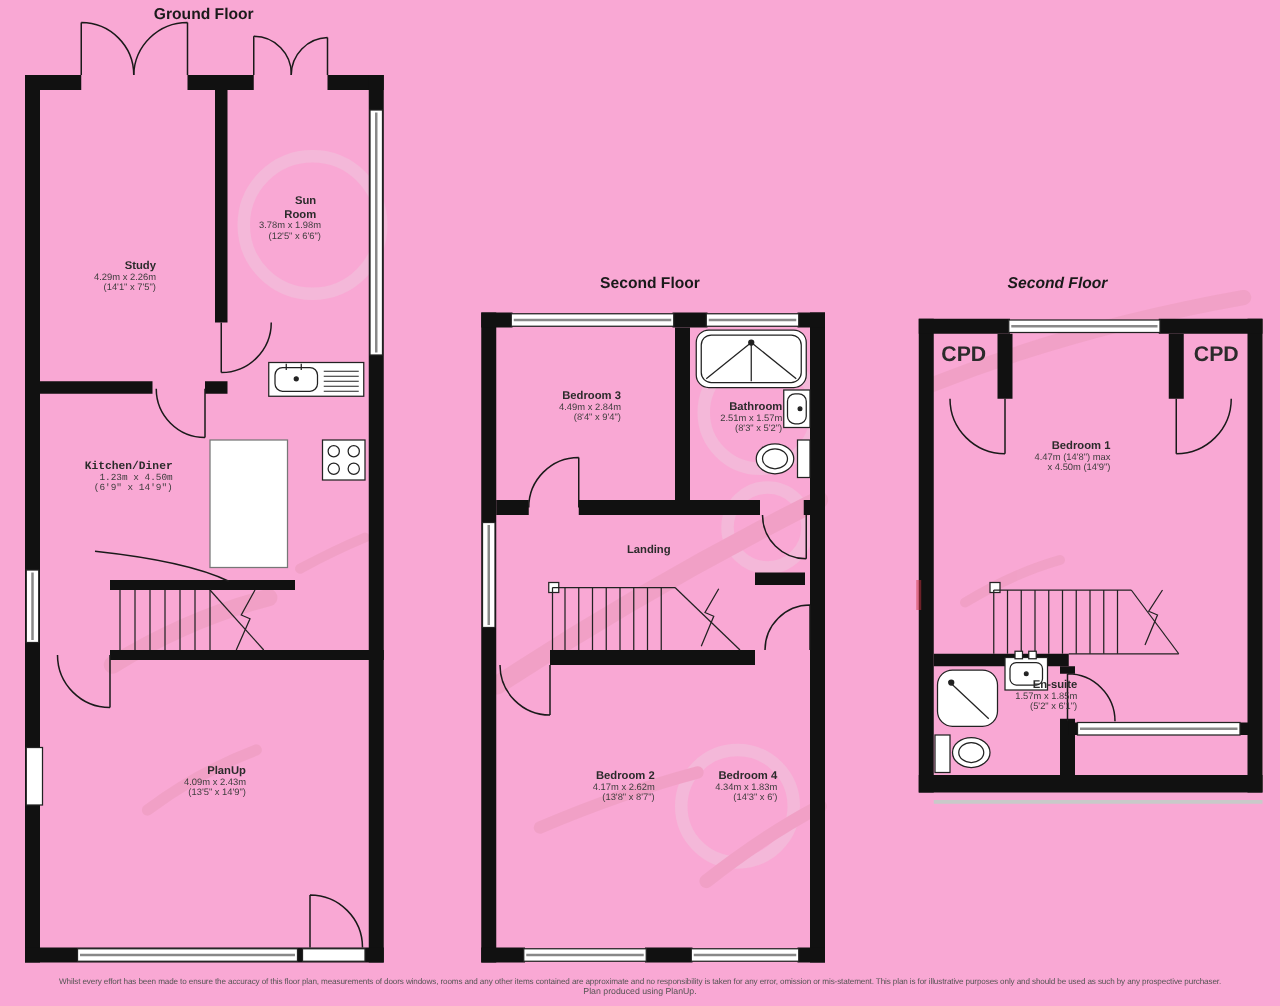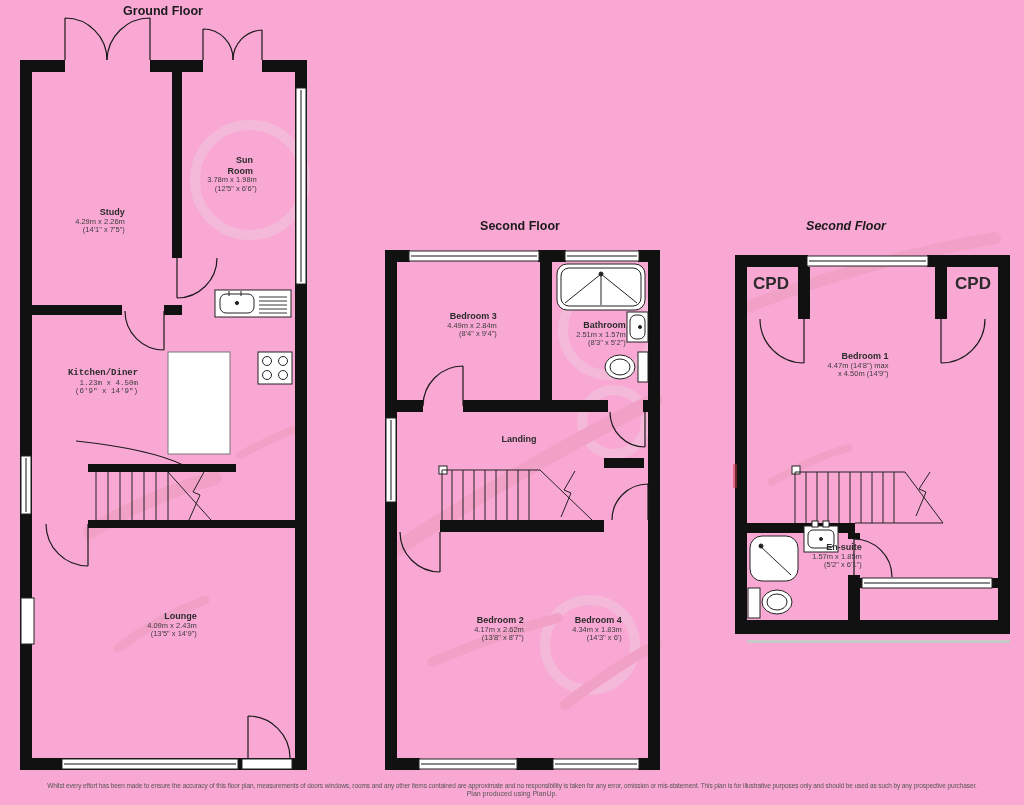--- a/index.html
+++ b/index.html
@@ -259,21 +259,21 @@
   <div class="room-name wrap">Sun Room</div>
   <div class="room-dim">3.78m x 1.98m</div>
   <div class="room-dim">(12'5" x 6'6")</div>
 </div>
 <div class="room-label" style="left:103px;top:368px;font-family:Liberation Mono, monospace;">
   <div class="room-name">Kitchen/Diner</div>
   <div class="room-dim">1.23m x 4.50m</div>
   <div class="room-dim">(6'9" x 14'9")</div>
 </div>
 <div class="room-label" style="left:172px;top:611px;">
-  <div class="room-name">Lounge</div>
+  <div class="room-name">PlanUp</div>
   <div class="room-dim">4.09m x 2.43m</div>
   <div class="room-dim">(13'5" x 14'9")</div>
 </div>
 
 <div class="room-label" style="left:472px;top:311px;">
   <div class="room-name">Bedroom 3</div>
   <div class="room-dim">4.49m x 2.84m</div>
   <div class="room-dim">(8'4" x 9'4")</div>
 </div>
 <div class="room-label" style="left:601px;top:320px;">

